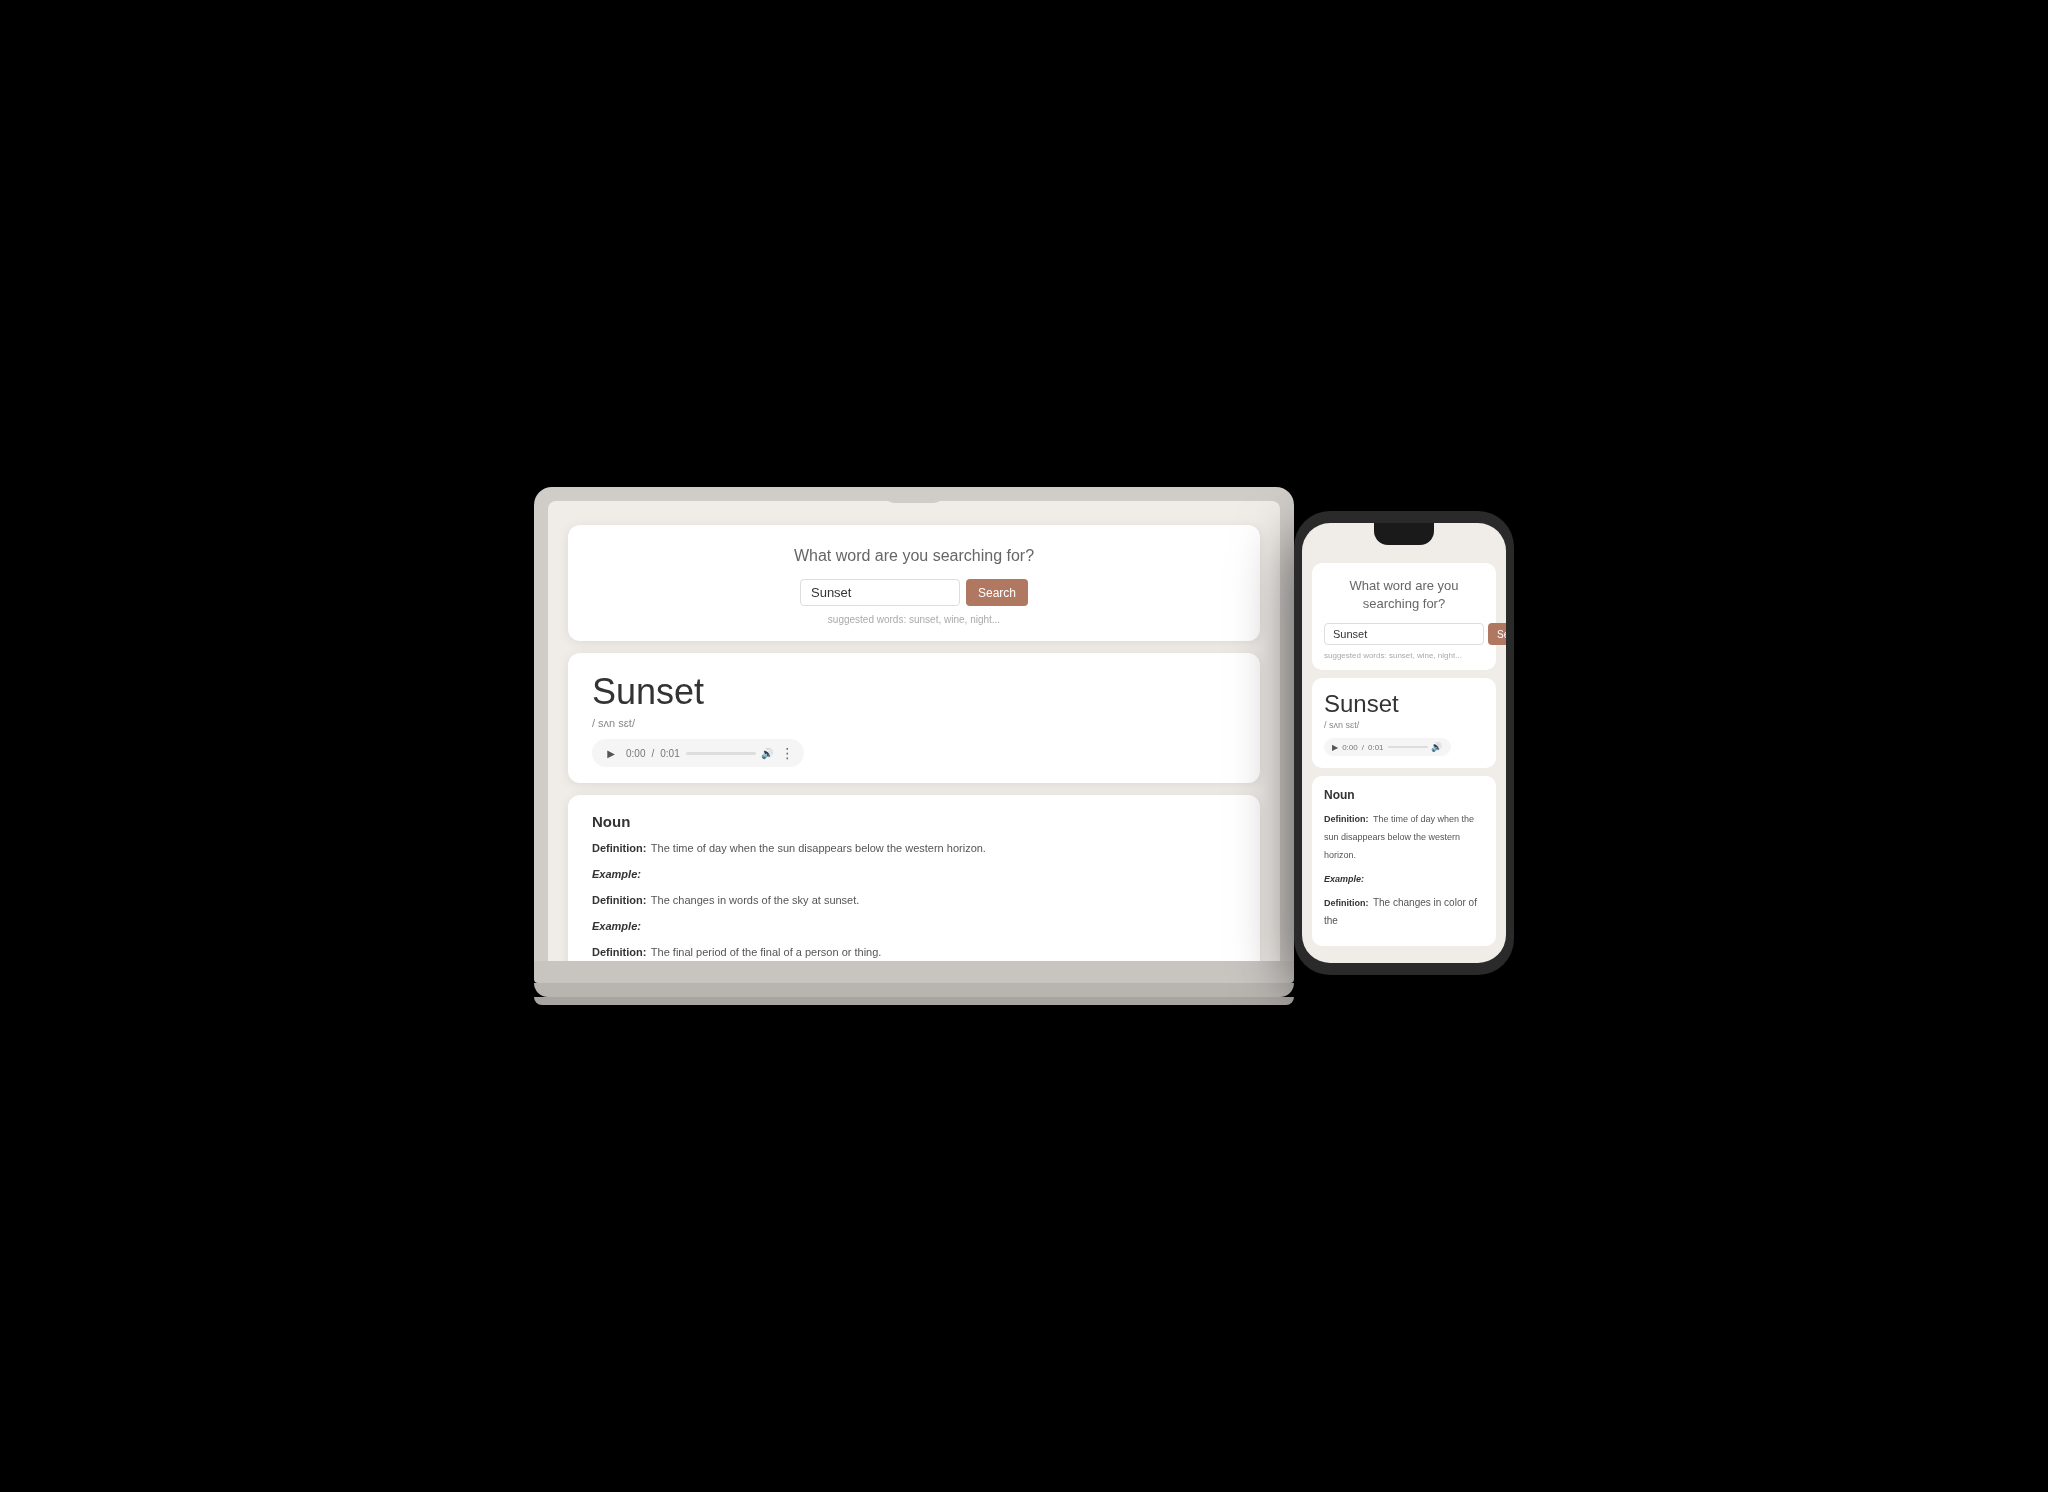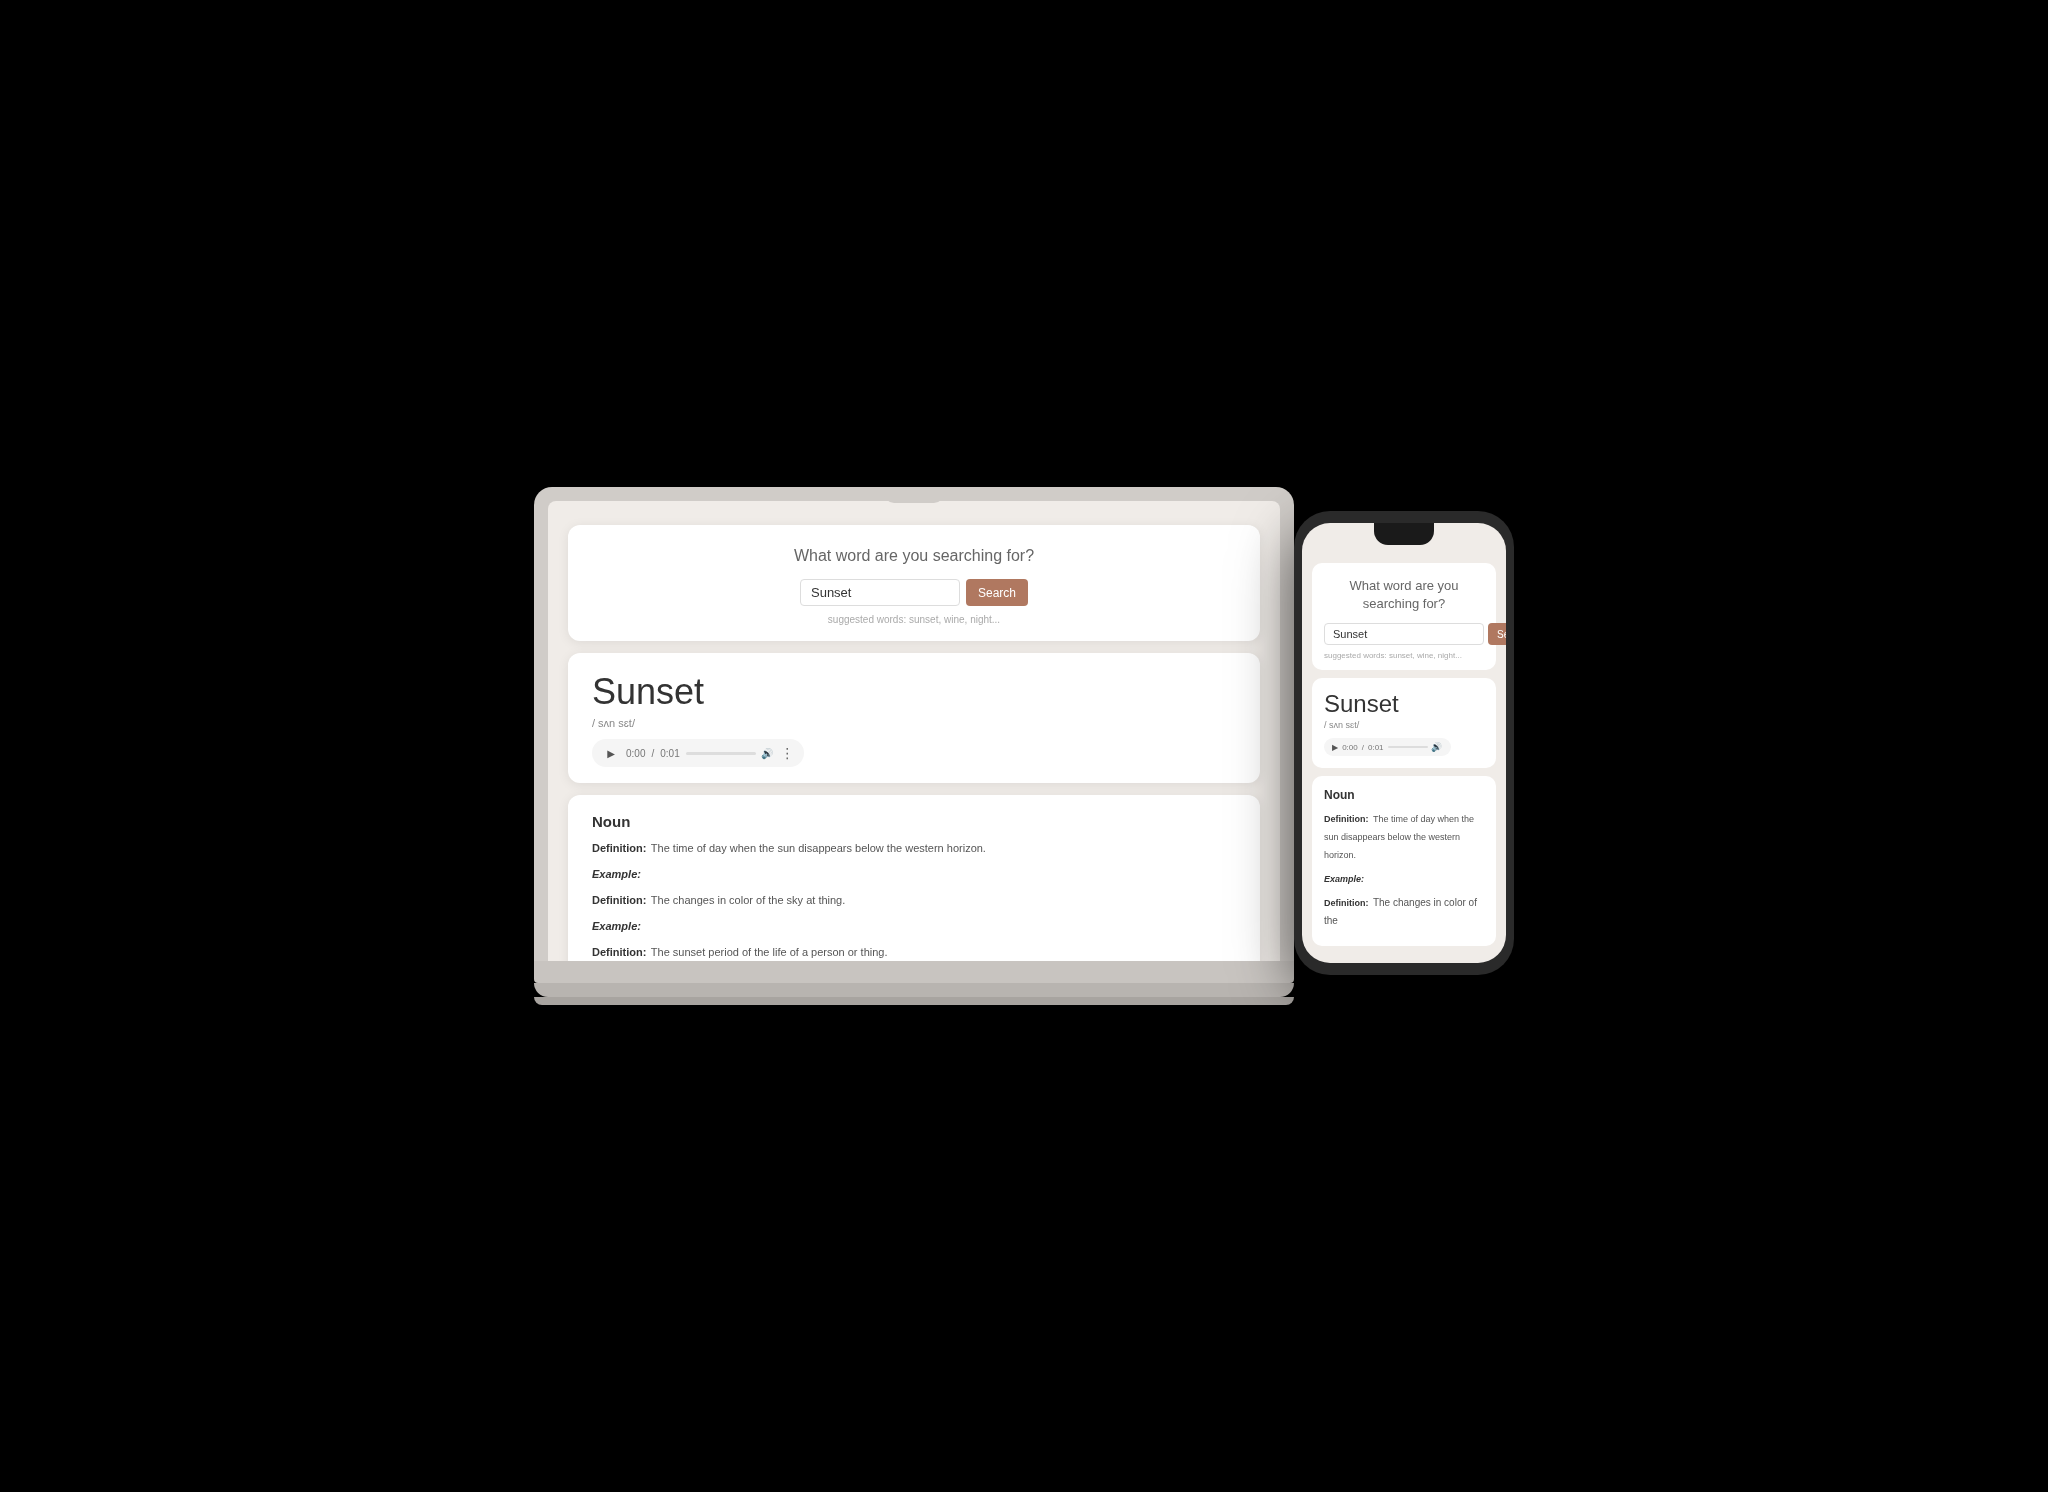--- a/index.html
+++ b/index.html
@@ -454,29 +454,29 @@
             <div class="def-entry">
               <span class="def-label">Definition:</span>
               <span class="def-text"> The time of day when the sun disappears below the western horizon.</span>
             </div>
             <div class="def-entry">
               <span class="example-label">Example:</span>
             </div>
 
             <div class="def-entry">
               <span class="def-label">Definition:</span>
-              <span class="def-text"> The changes in color of the sky at thing.</span>
+              <span class="def-text"> The changes in words of the sky at sunset.</span>
             </div>
             <div class="def-entry">
               <span class="example-label">Example:</span>
             </div>
 
             <div class="def-entry">
               <span class="def-label">Definition:</span>
-              <span class="def-text"> The sunset period of the life of a person or thing.</span>
+              <span class="def-text"> The final period of the final of a person or thing.</span>
             </div>
 
           </div>
         </div>
       </div>
     </div>
     <div class="laptop-base"></div>
     <div class="laptop-stand"></div>
     <div class="laptop-foot"></div>
   </div>

